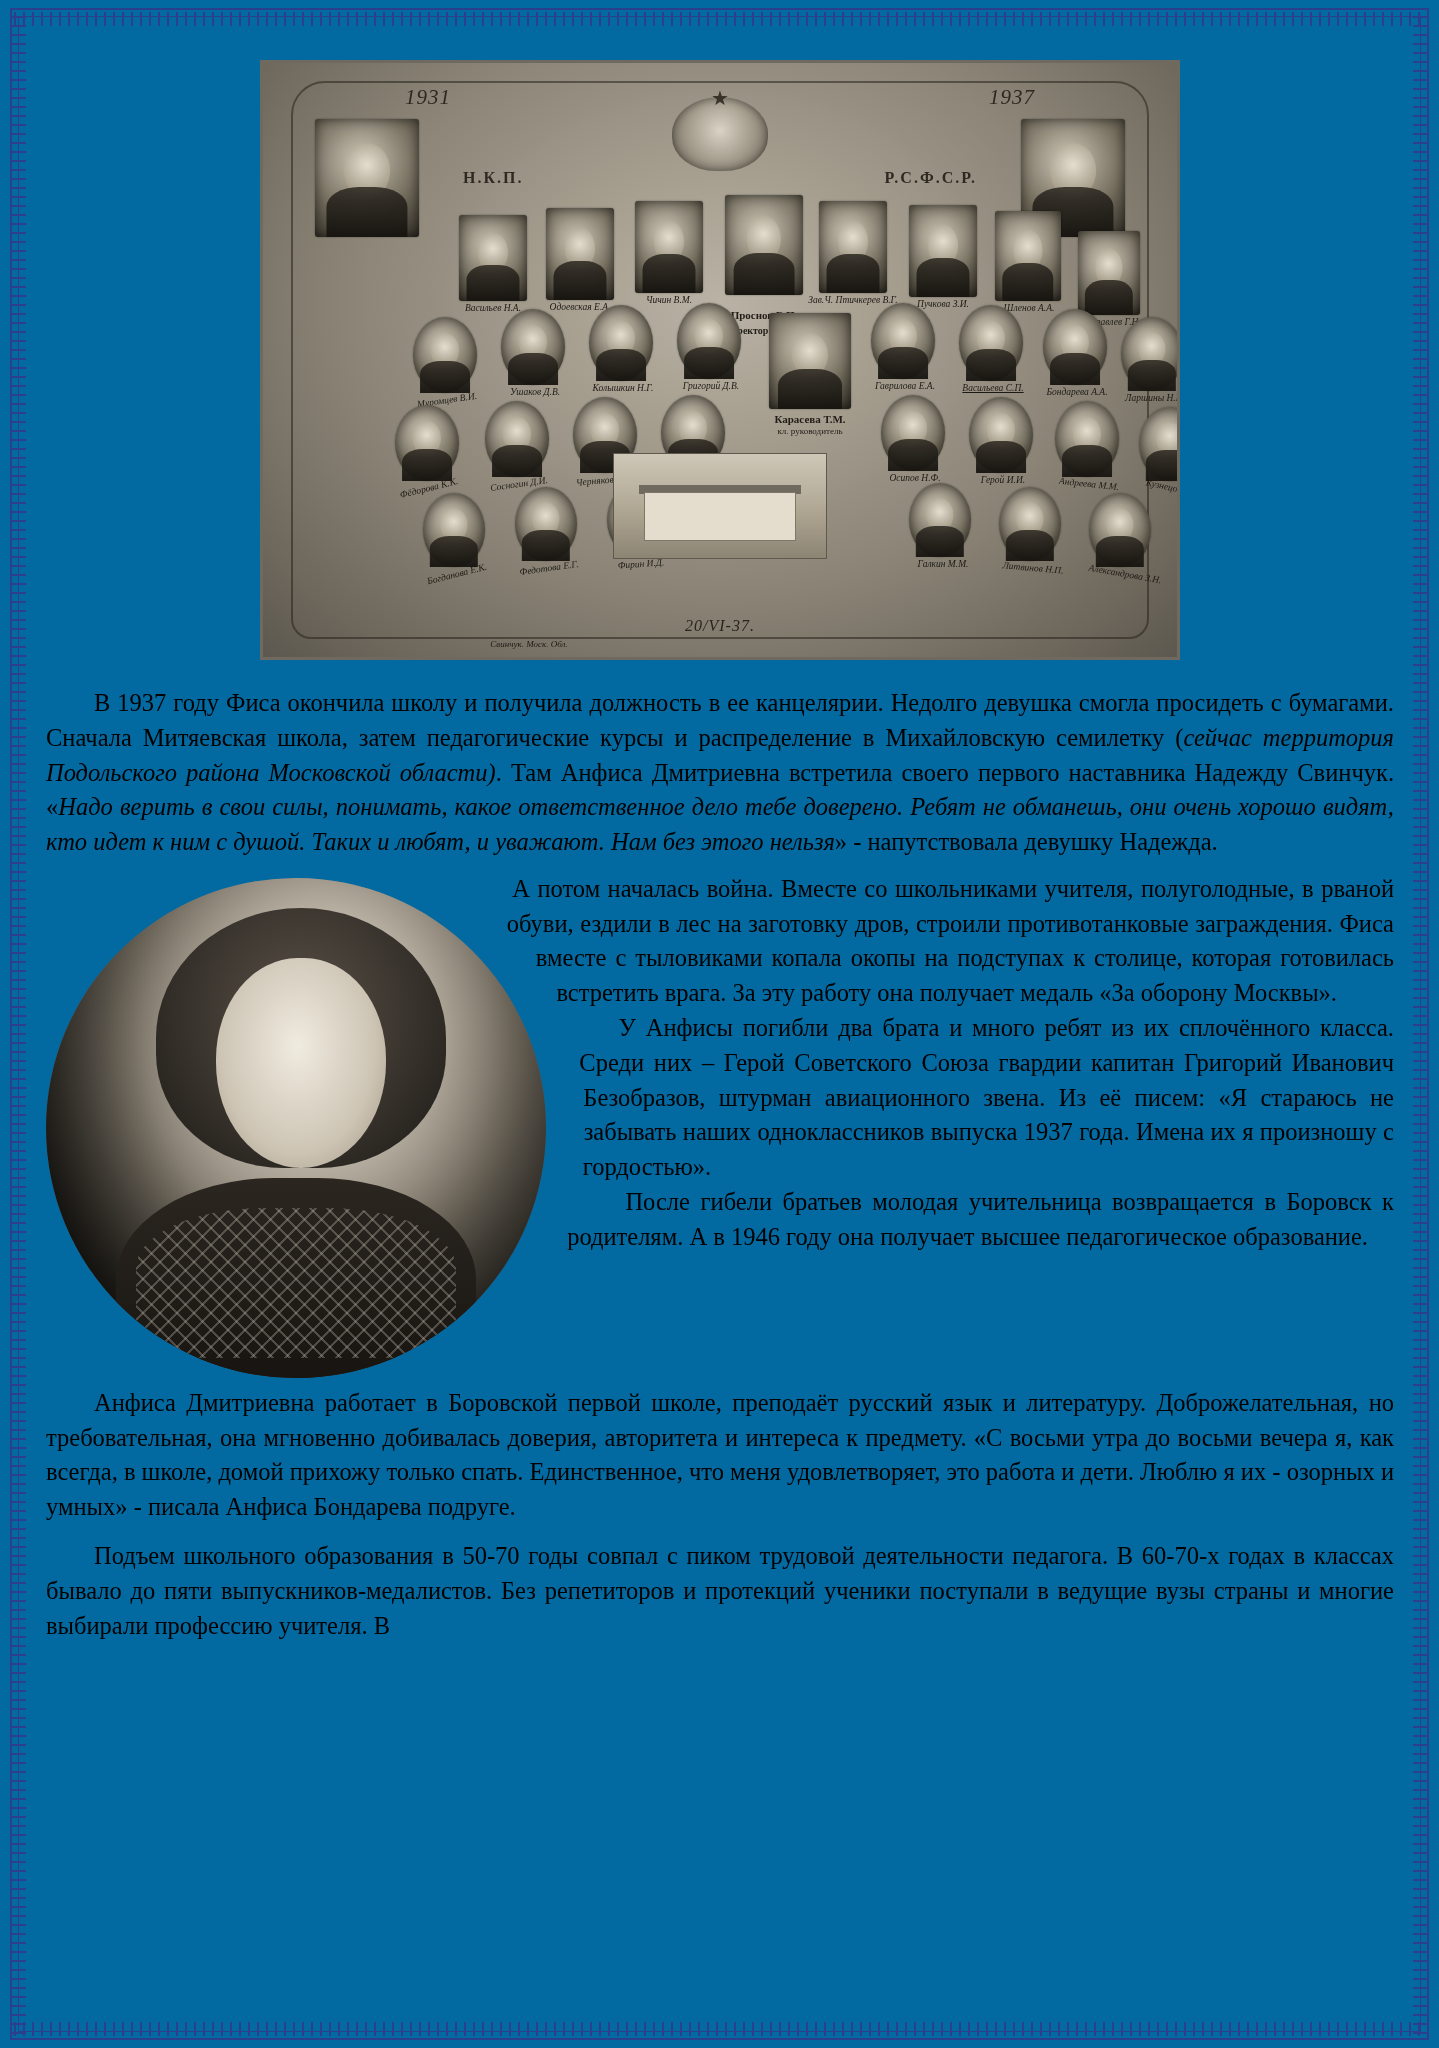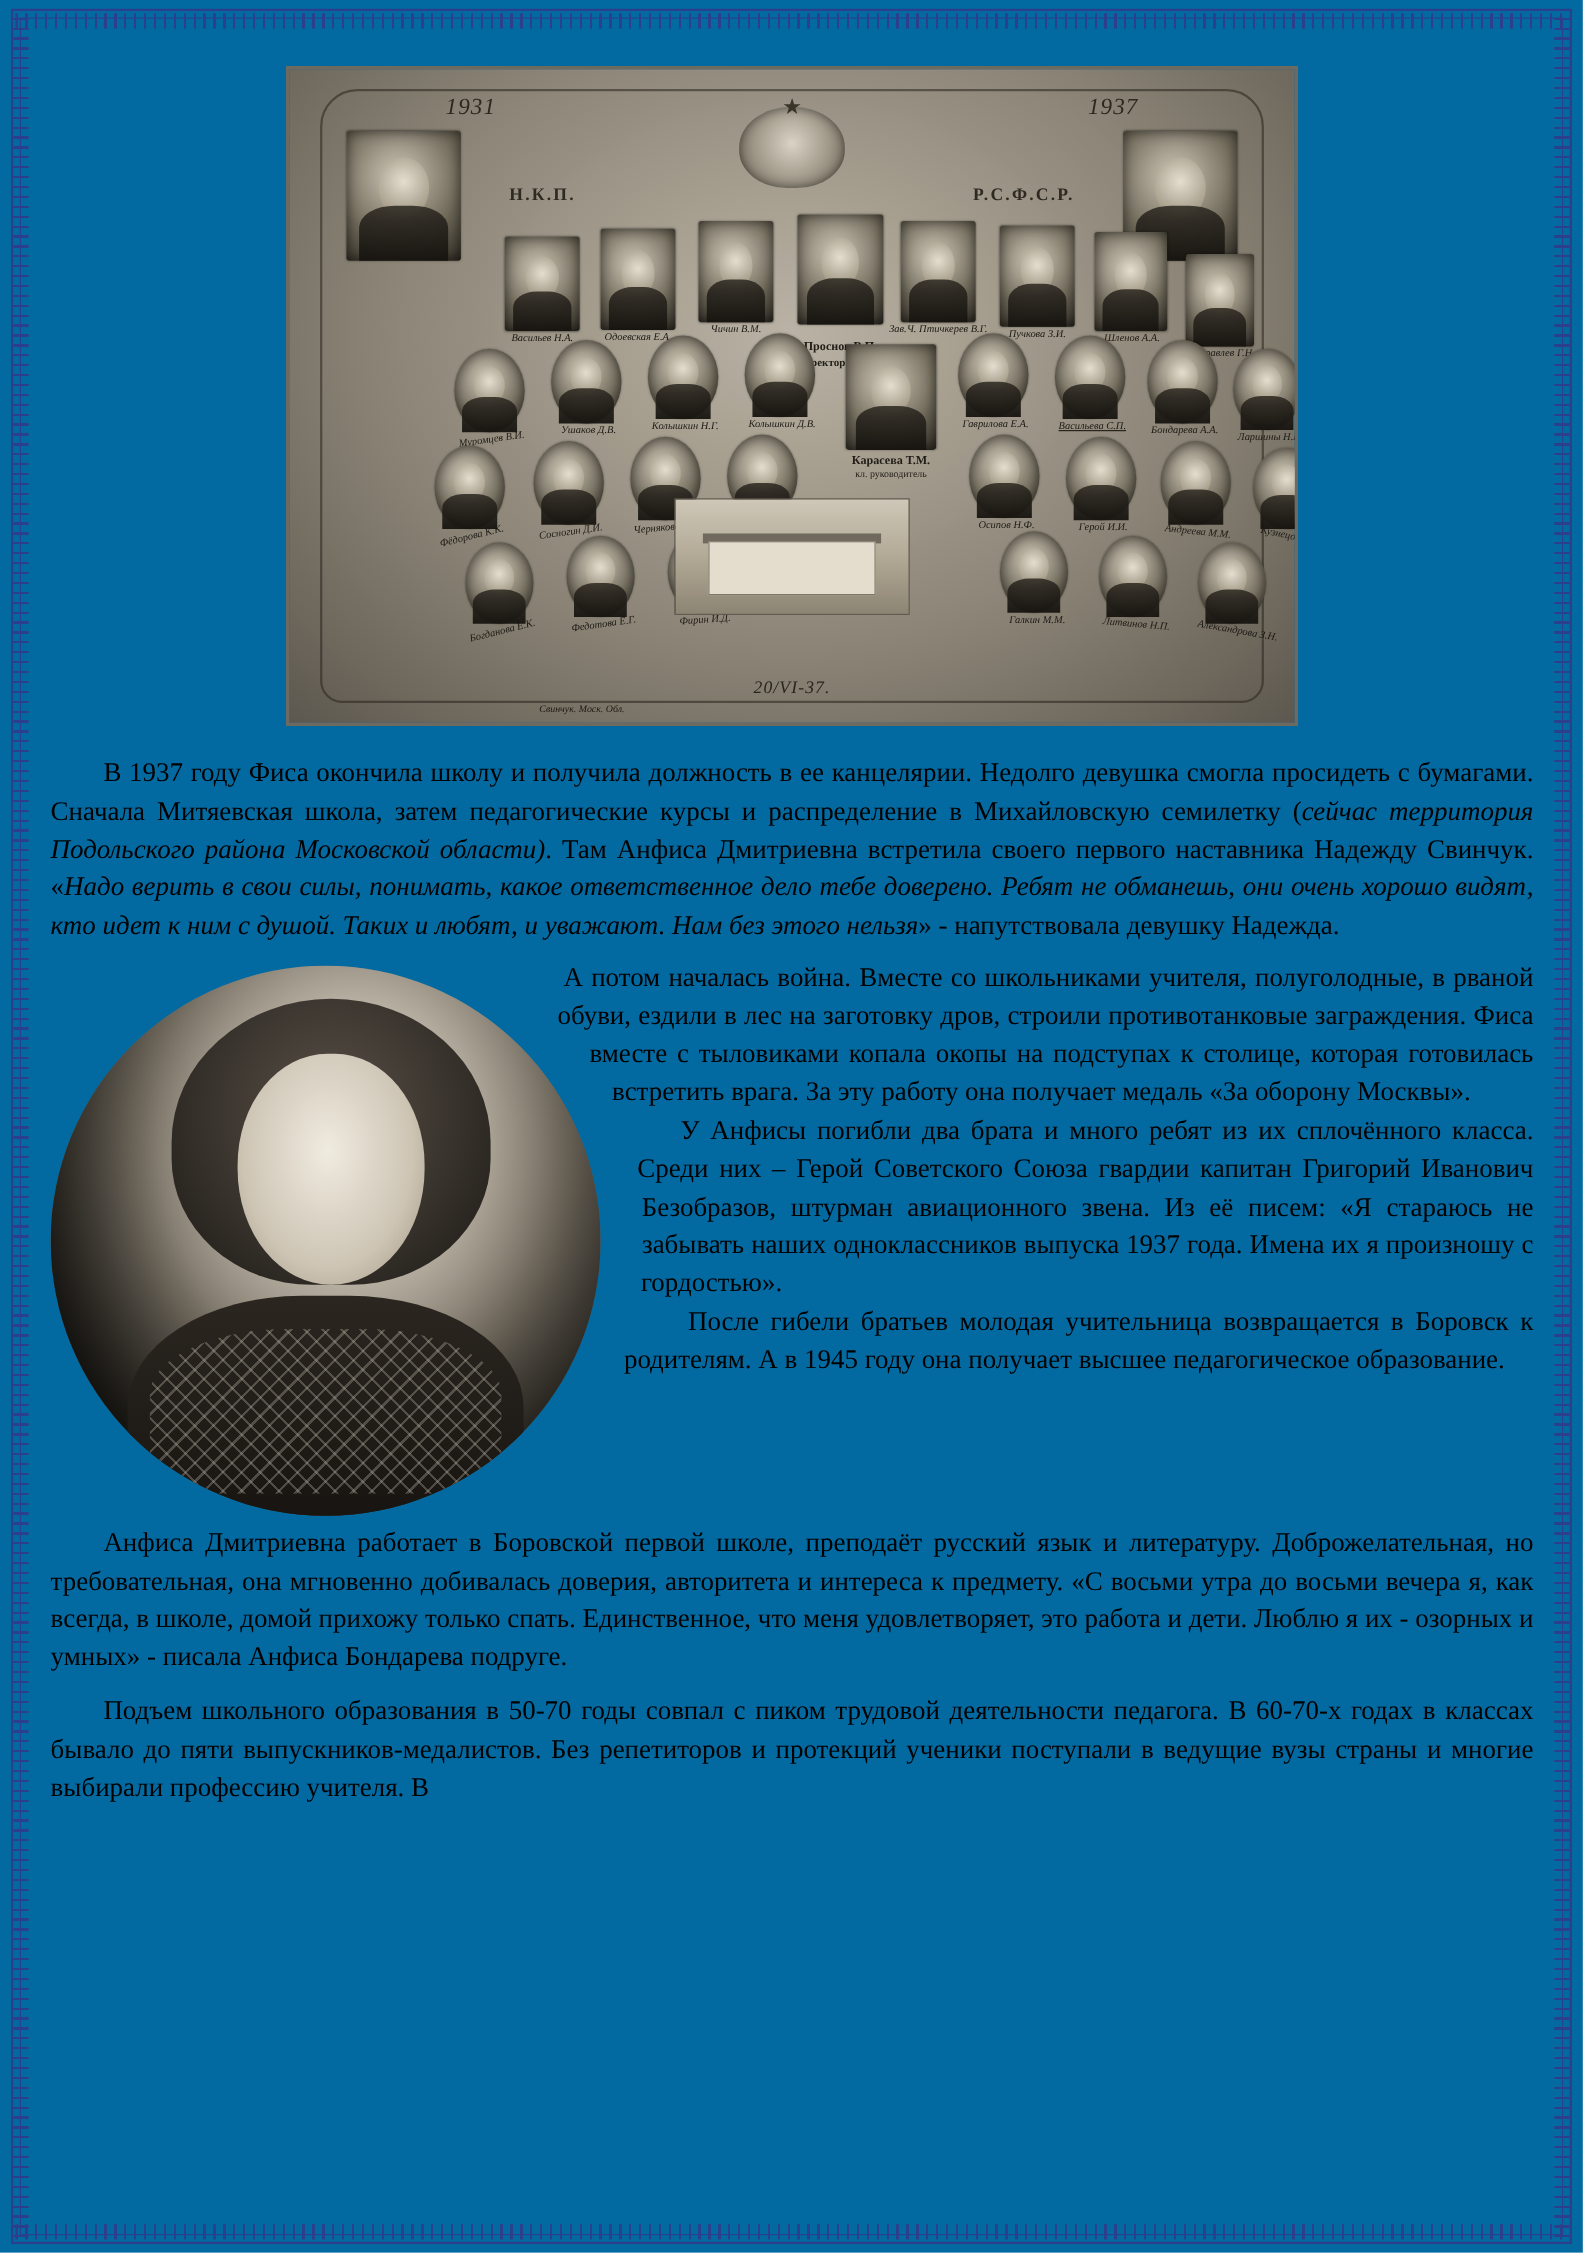--- a/index.html
+++ b/index.html
@@ -411,21 +411,21 @@
         <div class="portrait oval" style="left:326px; top:242px; width:64px; height:76px;">
             <div class="face"></div>
             <div class="body"></div>
           </div>
         <div class="cap" style="left:306px; top:320px; width:108px;">Колышкин Н.Г.</div>
 
         <div class="portrait oval" style="left:414px; top:240px; width:64px; height:76px;">
             <div class="face"></div>
             <div class="body"></div>
           </div>
-        <div class="cap" style="left:394px; top:318px; width:108px;">Колышкин Д.В.</div>
+        <div class="cap" style="left:394px; top:318px; width:108px;">Григорий Д.В.</div>
 
         <div class="portrait rect" style="left:506px; top:250px; width:82px; height:96px;">
             <div class="face"></div>
             <div class="body"></div>
           </div>
         <div class="leaders-caption" style="left:486px; top:350px; width:122px;">Карасева Т.М.</div>
         <div class="leaders-caption" style="left:486px; top:363px; width:122px; font-size:9px; font-weight:normal;">кл. руководитель</div>
 
         <div class="portrait oval" style="left:608px; top:240px; width:64px; height:76px;">
             <div class="face"></div>
@@ -557,20 +557,20 @@
           <div class="pc-bg"></div>
           <div class="pc-hair"></div>
           <div class="pc-face"></div>
           <div class="pc-collar"></div>
           <div class="pc-lace"></div>
         </div>
       </div>
 
       <p class="body-text">А потом началась война. Вместе со школьниками учителя, полуголодные, в рваной обуви, ездили в лес на заготовку дров, строили противотанковые заграждения. Фиса вместе с тыловиками копала окопы на подступах к столице, которая готовилась встретить врага. За эту работу  она получает медаль «За оборону Москвы».</p>
       <p class="body-text">У Анфисы погибли два брата и много ребят из их сплочённого класса. Среди них – Герой Советского Союза гвардии капитан Григорий Иванович Безобразов, штурман авиационного звена. Из её писем: «Я стараюсь не забывать наших одноклассников выпуска 1937 года. Имена их я произношу с гордостью».</p>
-      <p class="body-text">После гибели братьев молодая учительница возвращается в Боровск к родителям. А в 1945 году она получает высшее педагогическое образование.</p>
+      <p class="body-text">После гибели братьев молодая учительница возвращается в Боровск к родителям. А в 1946 году она получает высшее педагогическое образование.</p>
     </div>
 
     <p class="body-text" style="margin-top:2px;">Анфиса Дмитриевна работает в Боровской первой школе, преподаёт русский язык и литературу. Доброжелательная, но требовательная, она мгновенно добивалась доверия, авторитета и интереса к предмету. «С восьми утра до восьми вечера я, как всегда, в школе, домой прихожу только спать. Единственное, что меня удовлетворяет, это работа и дети. Люблю я их - озорных и умных» - писала Анфиса Бондарева подруге.</p>
     <p class="body-text" style="margin-top:14px;">Подъем школьного образования в 50-70 годы совпал с пиком трудовой деятельности педагога. В 60-70-х годах в классах бывало до пяти выпускников-медалистов. Без репетиторов и протекций ученики поступали в ведущие вузы страны и многие выбирали профессию учителя. В</p>
 
   </div>
 </div>
 
 </body></html>

